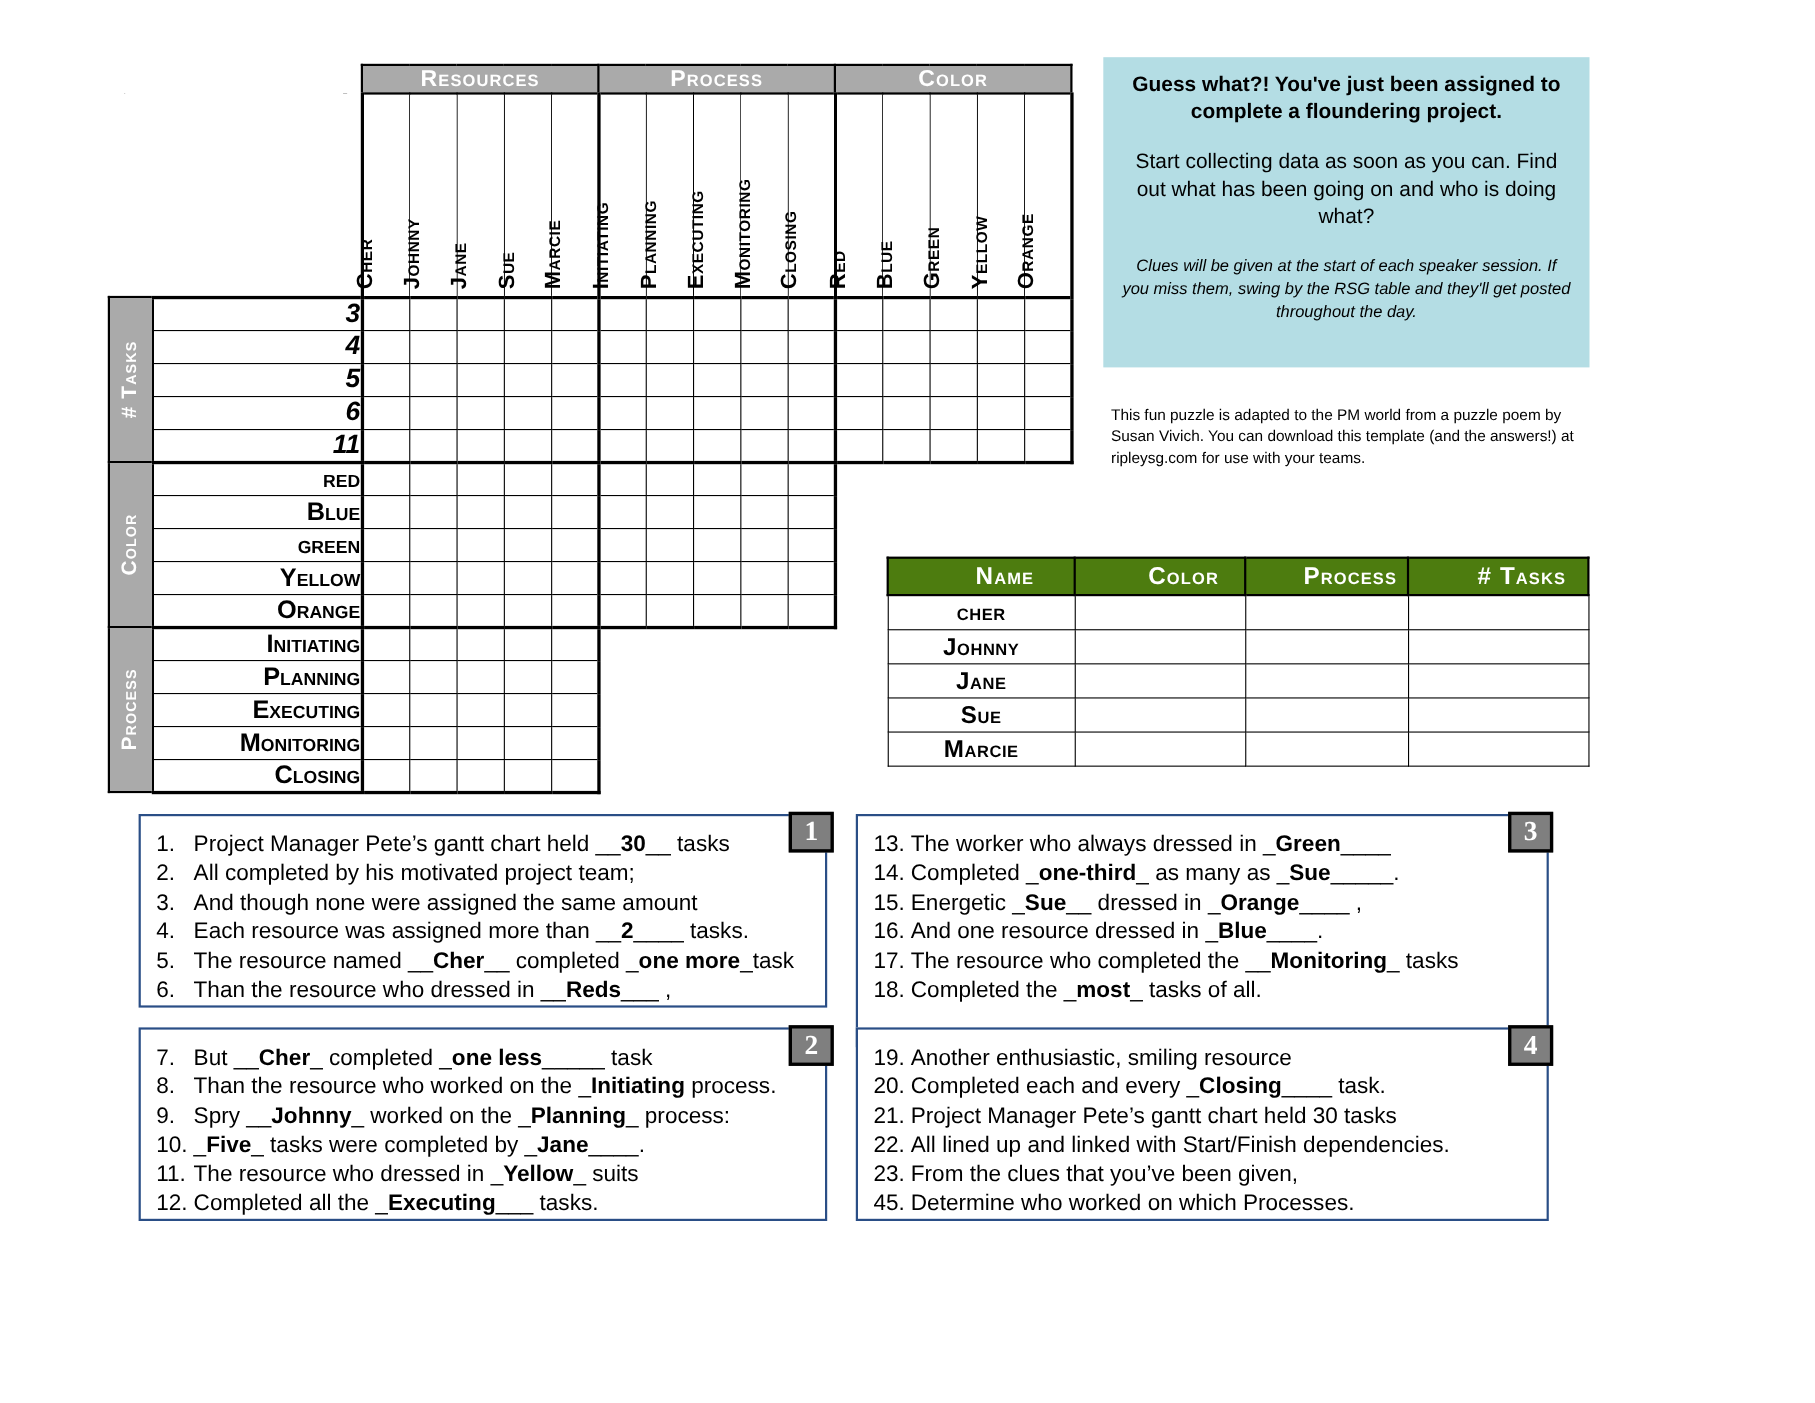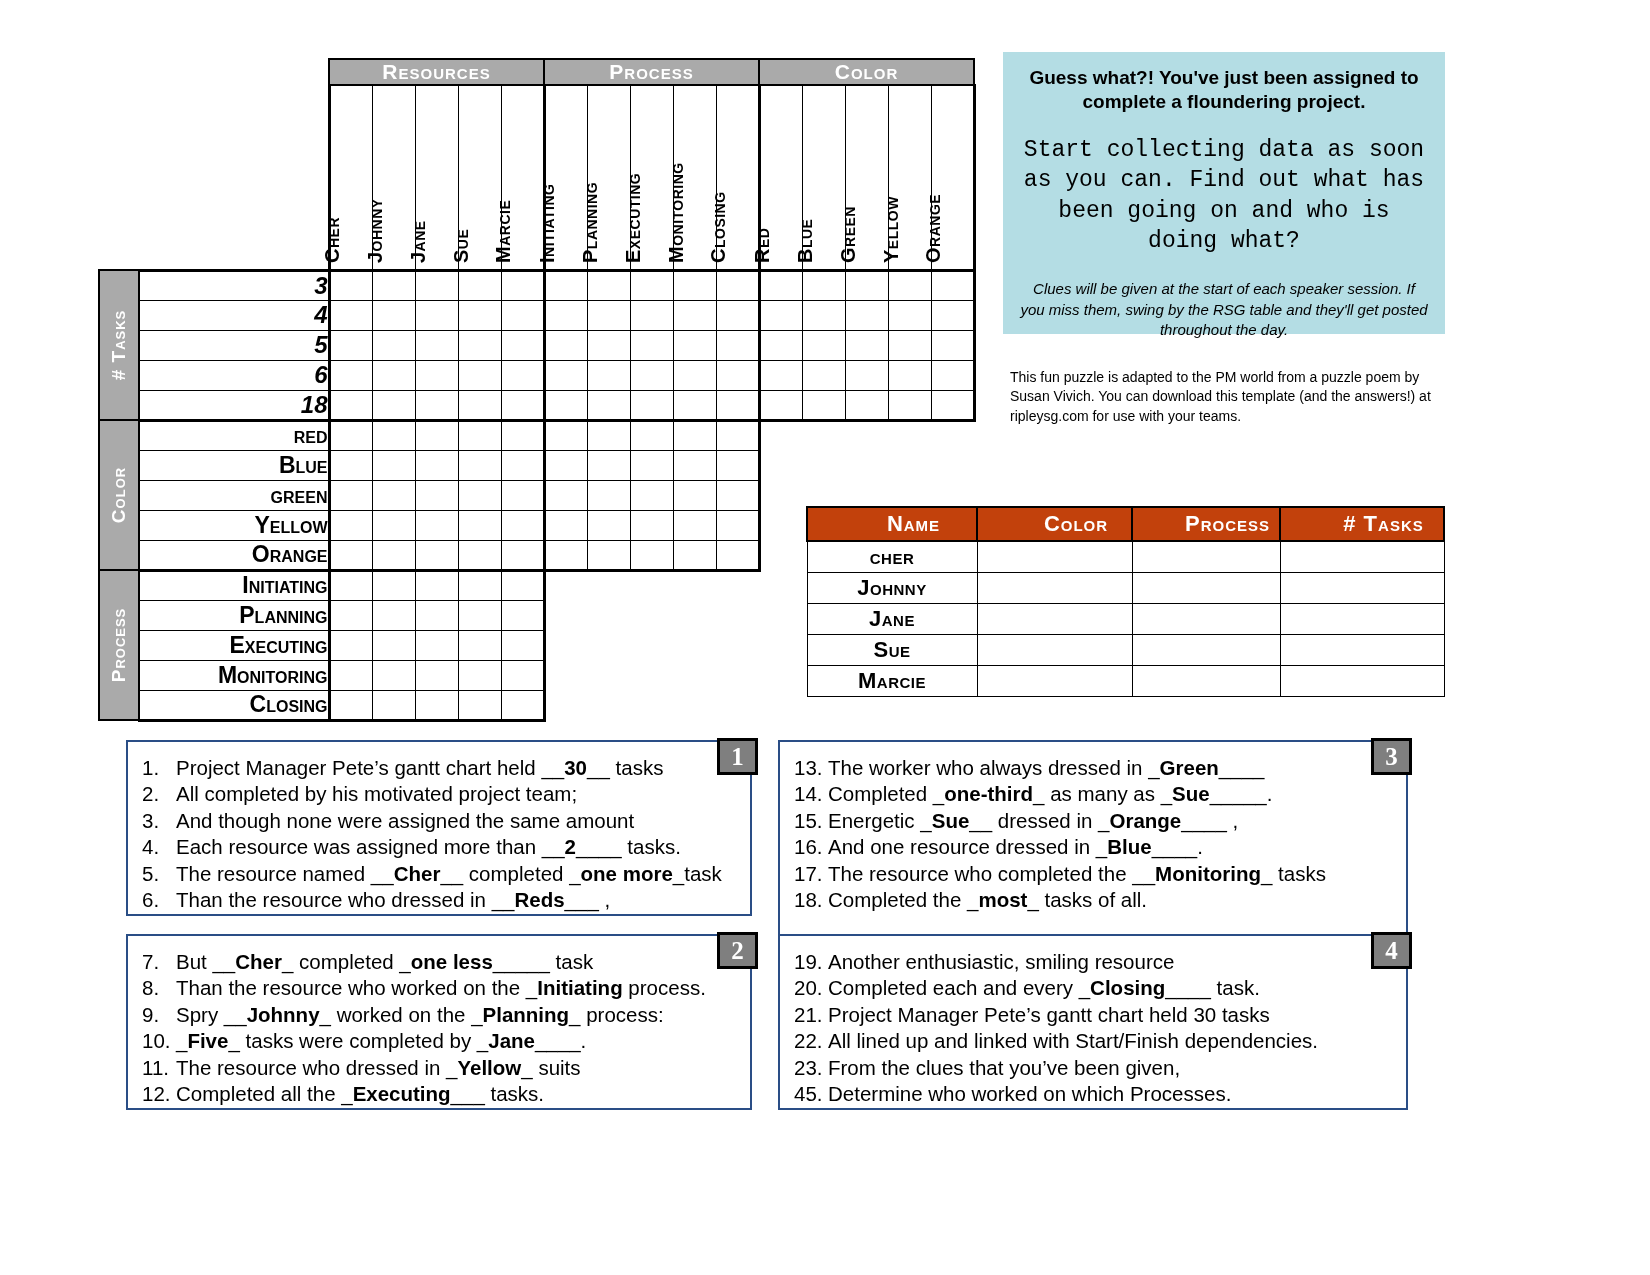--- a/index.html
+++ b/index.html
@@ -102,33 +102,33 @@
   .thickB { border-bottom:3px solid #000 !important; }
 
   
   #callout {
     position:absolute; left:1003px; top:52px; width:442px; height:282px;
     background:#b4dde4;
     padding:14px 16px;
     text-align:center;
   }
   #callout .hd { font-size:19px; font-weight:bold; line-height:1.28; }
-  #callout .bd { font-size:23px; line-height:1.33; margin-top:20px;font-family:Liberation Mono, monospace;}
+  #callout .bd { font-size:19px; line-height:1.33; margin-top:20px;}
   #callout .it { font-size:15px; font-style:italic; line-height:1.38; margin-top:22px;}
 
   #credit {
     position:absolute; left:1010px; top:368px; width:432px;
     font-size:14px; line-height:1.38;
   }
 
   
   #answers { position:absolute; left:806px; top:506px; }
   table.ans { border-collapse:collapse; table-layout:fixed; }
   table.ans th {
-    background:#c2410c; color:#ffffff;
+    background:#4d7c0f; color:#ffffff;
     font-size:22px; font-weight:bold; font-variant:small-caps;
     letter-spacing:1px;
     border:2px solid #000;
     height:34px;
     padding-left:44px;
   }
   table.ans td { border:1px solid #000; height:31px; background:#fff; }
   table.ans td.nm {
     text-align:center; font-size:22px; font-weight:bold;
     font-variant:small-caps; letter-spacing:0.5px;
@@ -310,21 +310,21 @@
           <td class="cell"></td>
           <td class="cell"></td>
           <td class="cell"></td>
           <td class="cell thickL"></td>
           <td class="cell"></td>
           <td class="cell"></td>
           <td class="cell"></td>
           <td class="cell thickR"></td>
         </tr>
         <tr>
-          <td class="rowlabel num thickB">18</td>
+          <td class="rowlabel num thickB">11</td>
           <td class="cell thickL thickB"></td>
           <td class="cell thickB"></td>
           <td class="cell thickB"></td>
           <td class="cell thickB"></td>
           <td class="cell thickB"></td>
           <td class="cell thickL thickB"></td>
           <td class="cell thickB"></td>
           <td class="cell thickB"></td>
           <td class="cell thickB"></td>
           <td class="cell thickB"></td>

